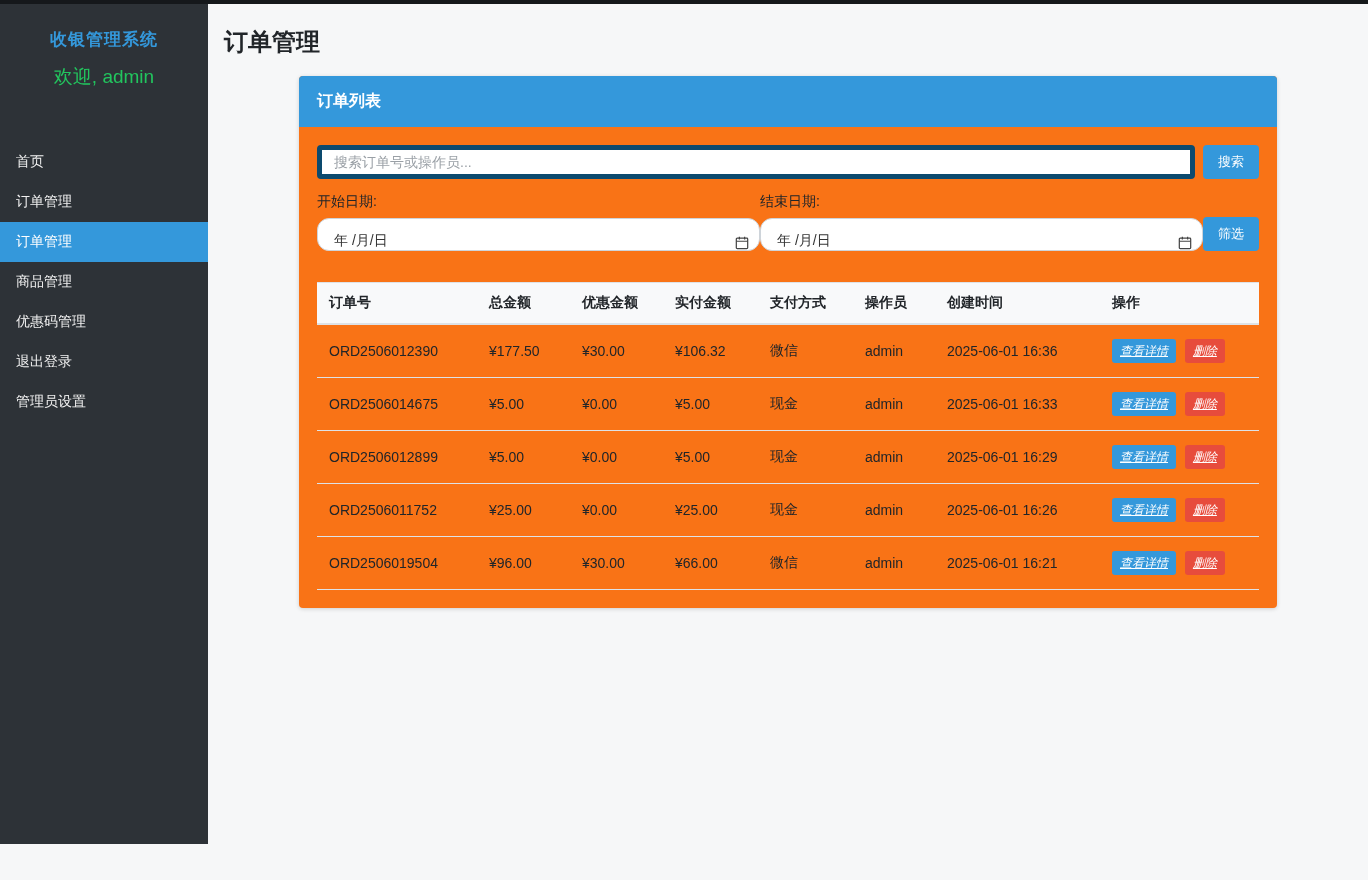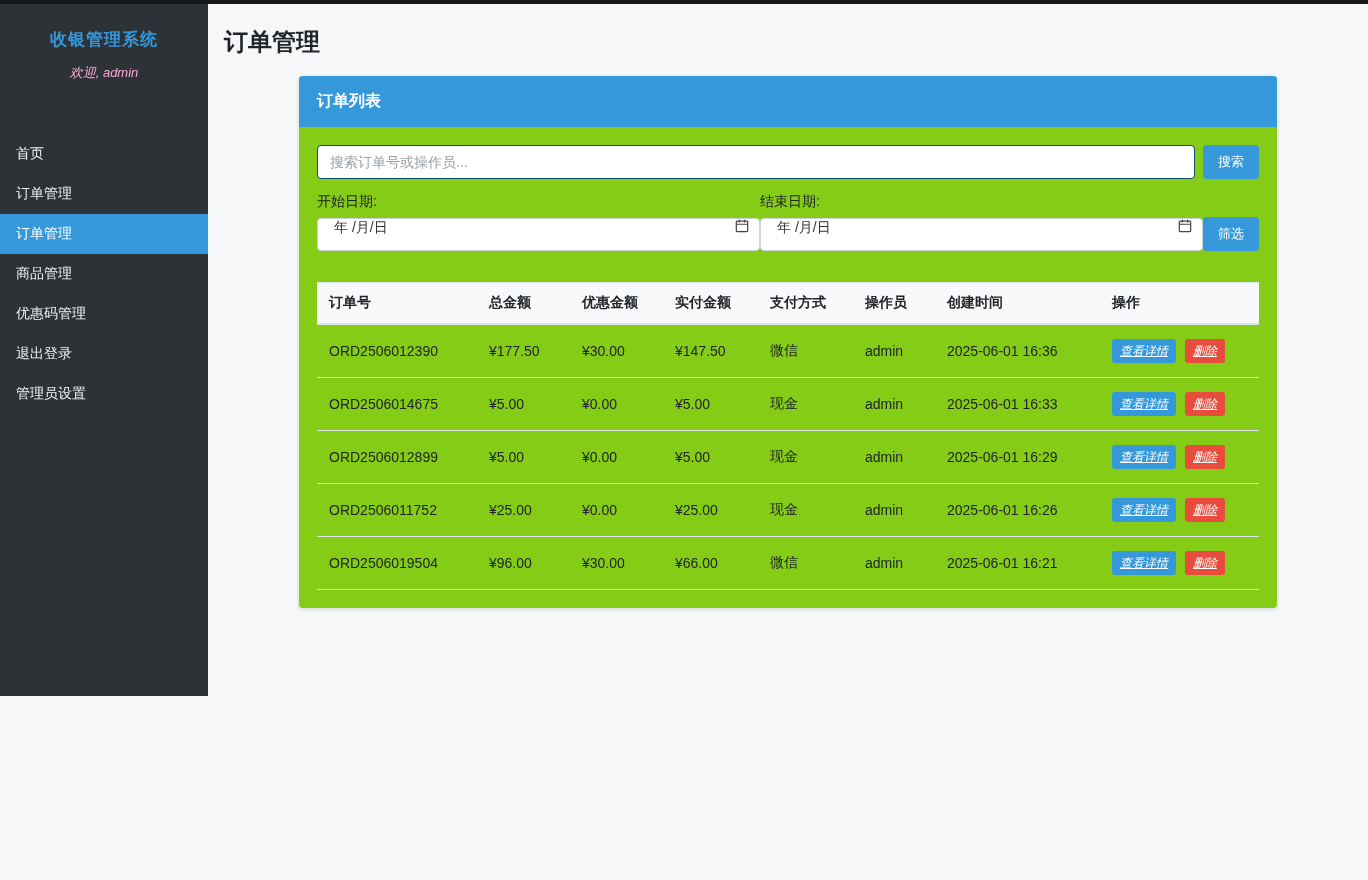--- a/index.html
+++ b/index.html
@@ -6,50 +6,50 @@
   html, body { width:1368px; height:880px; overflow:hidden; }
   body {
     font-family:"Liberation Sans","DejaVu Sans",sans-serif;
     background:#f6f7f8;
     display:flex;
     padding-top:4px;
   }
   .topbar { position:fixed; top:0; left:0; width:1368px; height:4px; background:#15181b; z-index:20; }
 
   
-  .sidebar { width:208px; flex-shrink:0; background:#2d3237; color:#fff; height:692px; }
+  .sidebar { width:208px; flex-shrink:0; background:#2d3237; color:#fff; height:840px; }
   .sidebar-header { padding:24px 10px 10px; text-align:center; }
   .brand { color:var(--accent,#3498db); font-size:17px; font-weight:bold; letter-spacing:1px; }
-  .welcome { color:#f9a8d4; font-size:13px; margin-top:13px;font-style:italic; }
+  .welcome { color:#22c55e; font-size:19px; margin-top:13px; }
   .nav { margin-top:42px; }
   .nav-item { padding:11px 16px; font-size:14px; color:#f1f1f1; cursor:pointer; }
   .nav-item.active { background:var(--accent,#3498db); color:#fff; }
 
   
   .main { flex:1; padding-top:22px; }
   .page-title { font-size:24px; font-weight:bold; color:#212529; margin:0 0 18px 16px; }
 
-  .card { width:978px; margin:0 auto; background:#84cc16; border-radius:4px;
+  .card { width:978px; margin:0 auto; background:#f97316; border-radius:4px;
           box-shadow:0 1px 4px rgba(0,0,0,0.16); overflow:hidden; }
   .card-header { background:var(--accent,#3498db); color:#fff; font-size:16px; font-weight:bold;
                  padding:15px 18px; }
   .card-body { padding:18px; }
 
   .search-row { display:flex; gap:8px; margin-bottom:14px; }
-  .search-input { flex:1; height:34px; border:1px solid #0c4a6e; border-radius:4px;
+  .search-input { flex:1; height:34px; border:5px solid #0c4a6e; border-radius:4px;
                   padding:0 12px; font-size:14px; color:#495057; outline:none; }
   .search-input::placeholder { color:#9aa0a6; }
   .btn-primary { background:var(--accent,#3498db); color:#fff; border:none; border-radius:4px;
                  font-size:13px; padding:4px 15px; height:34px; cursor:pointer; flex-shrink:0; }
 
   .filter-row { display:flex; margin-bottom:31px; align-items:flex-end; }
   .date-group { flex:1; }
   .date-label { font-size:14px; color:#212529; margin-bottom:7px; }
-  .date-input { height:33px; border:1px solid #ced4da; border-radius:4px; background:#fff;
-                display:flex; align-items:flex-start; justify-content:space-between;
+  .date-input { height:33px; border:1px solid #ced4da; border-radius:12px; background:#fff;
+                display:flex; align-items:flex-end; justify-content:space-between;
                 padding:0 10px 0 16px; font-size:14px; color:#333; cursor:pointer; }
   .calendar-icon { display:flex; align-items:center; }
 
   table { width:100%; border-collapse:collapse; font-size:14px; color:#212529; }
   thead th { background:#f8f9fa; text-align:left; font-weight:bold; padding:11px 12px;
              border-top:1px solid #dee2e6; border-bottom:2px solid #dee2e6; white-space:nowrap; }
   tbody td { padding:14px 12px; border-bottom:1px solid #dee2e6; white-space:nowrap; }
   th:nth-child(1), td:nth-child(1) { width:160px; }
   th:nth-child(2), td:nth-child(2) { width:93px; }
   th:nth-child(3), td:nth-child(3) { width:93px; }
@@ -139,21 +139,21 @@
               <th>操作员</th>
               <th>创建时间</th>
               <th>操作</th>
             </tr>
         </thead>
         <tbody>
             <tr>
     <td>ORD2506012390</td>
     <td>¥177.50</td>
     <td>¥30.00</td>
-    <td>¥147.50</td>
+    <td>¥106.32</td>
     <td>微信</td>
     <td>admin</td>
     <td>2025-06-01 16:36</td>
     <td>
       <button class="btn-action btn-view">查看详情</button>
       <button class="btn-action btn-delete">删除</button>
     </td>
   </tr>
             <tr>
     <td>ORD2506014675</td>

